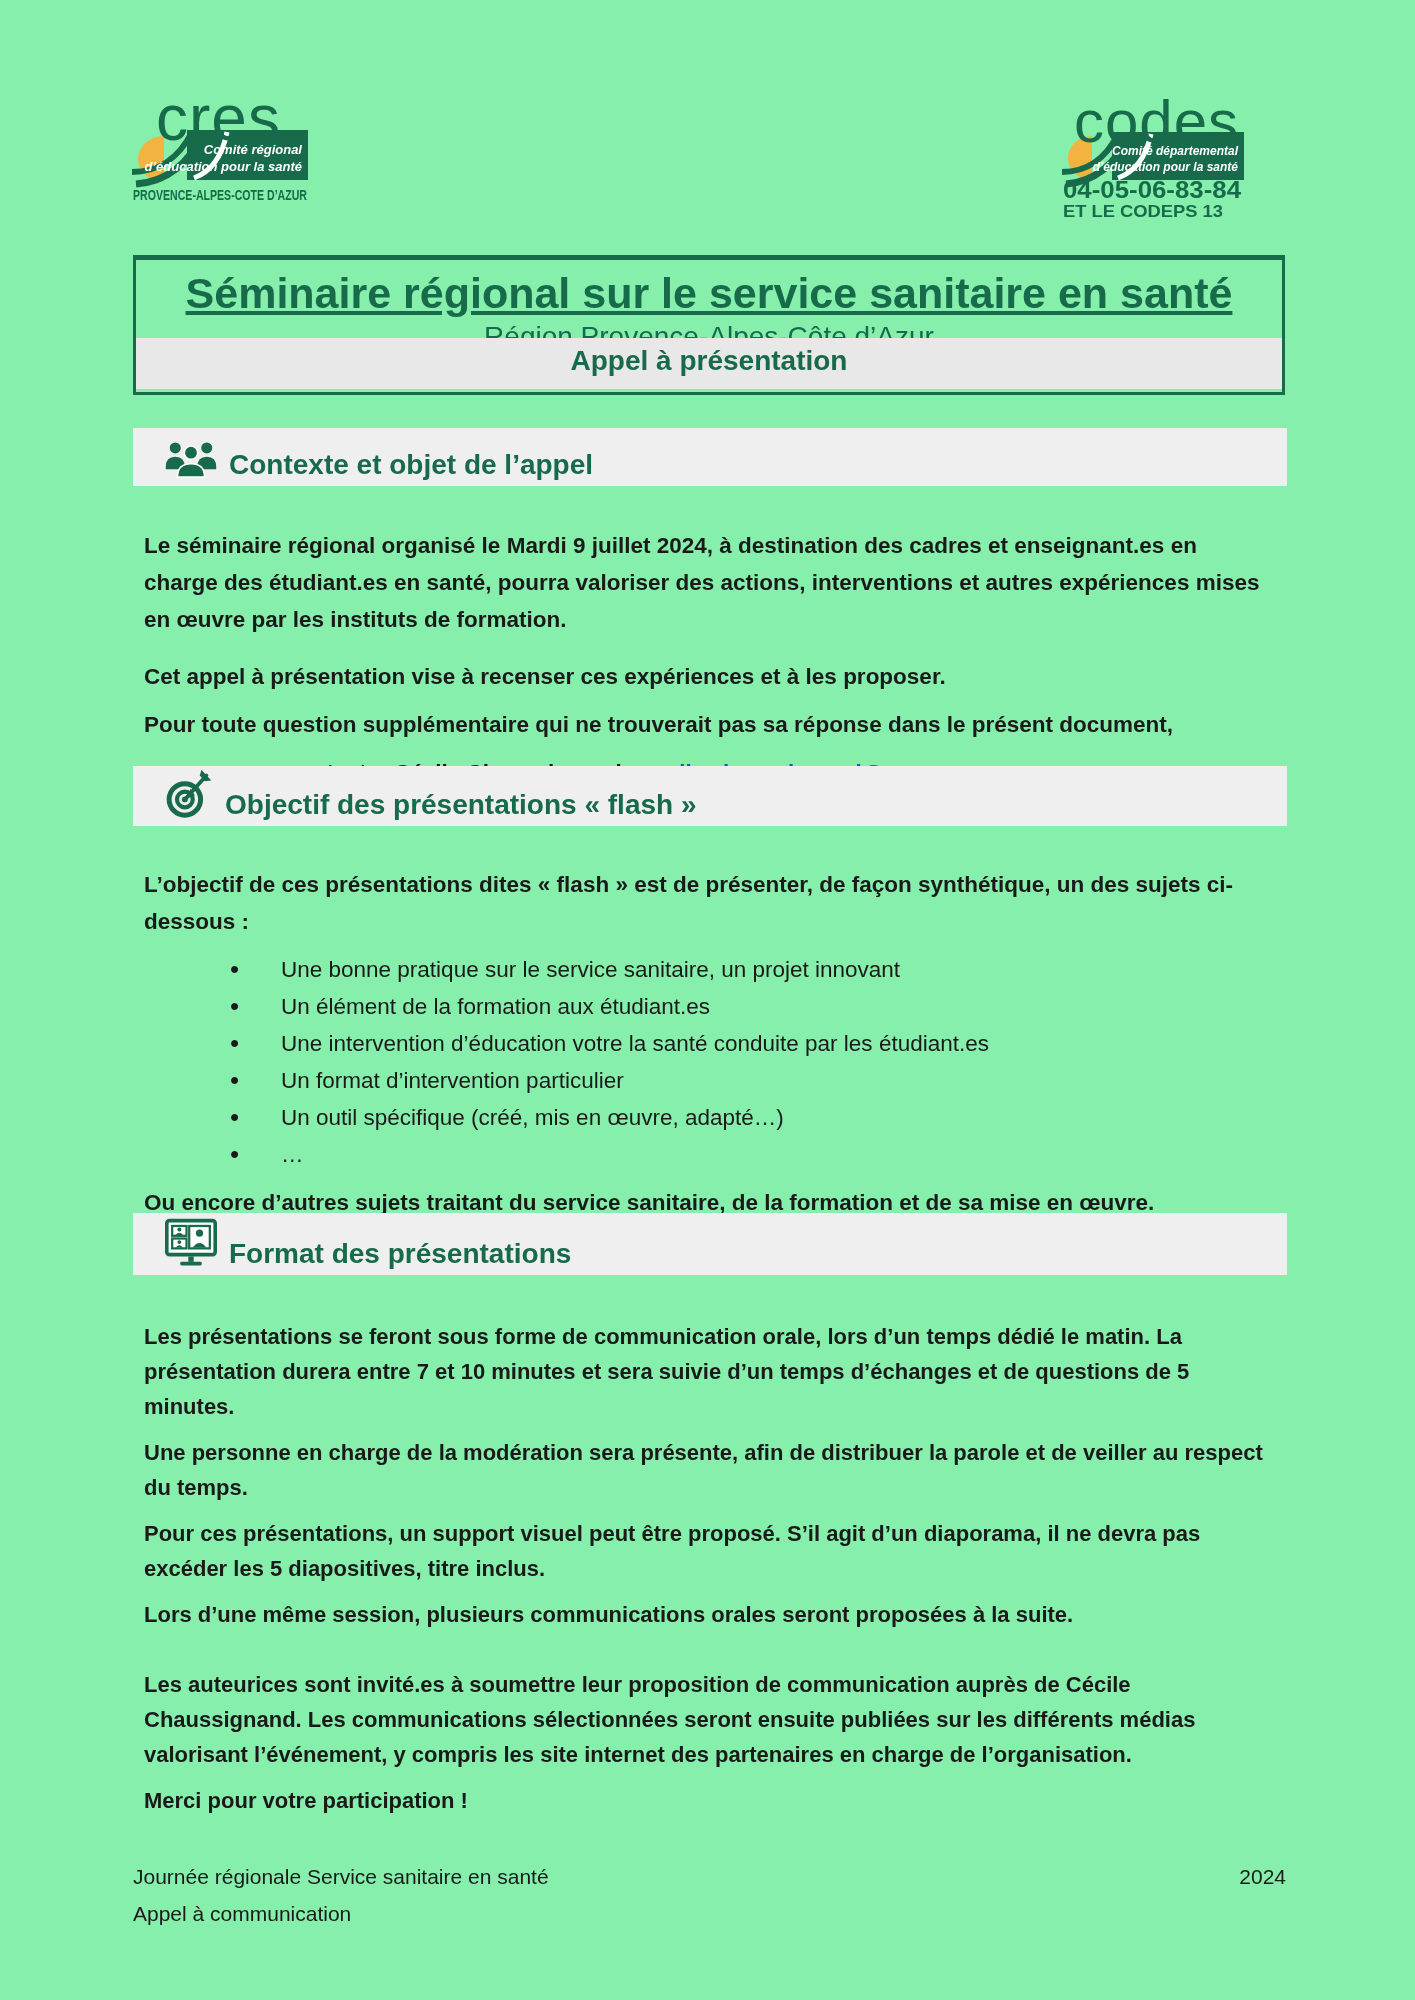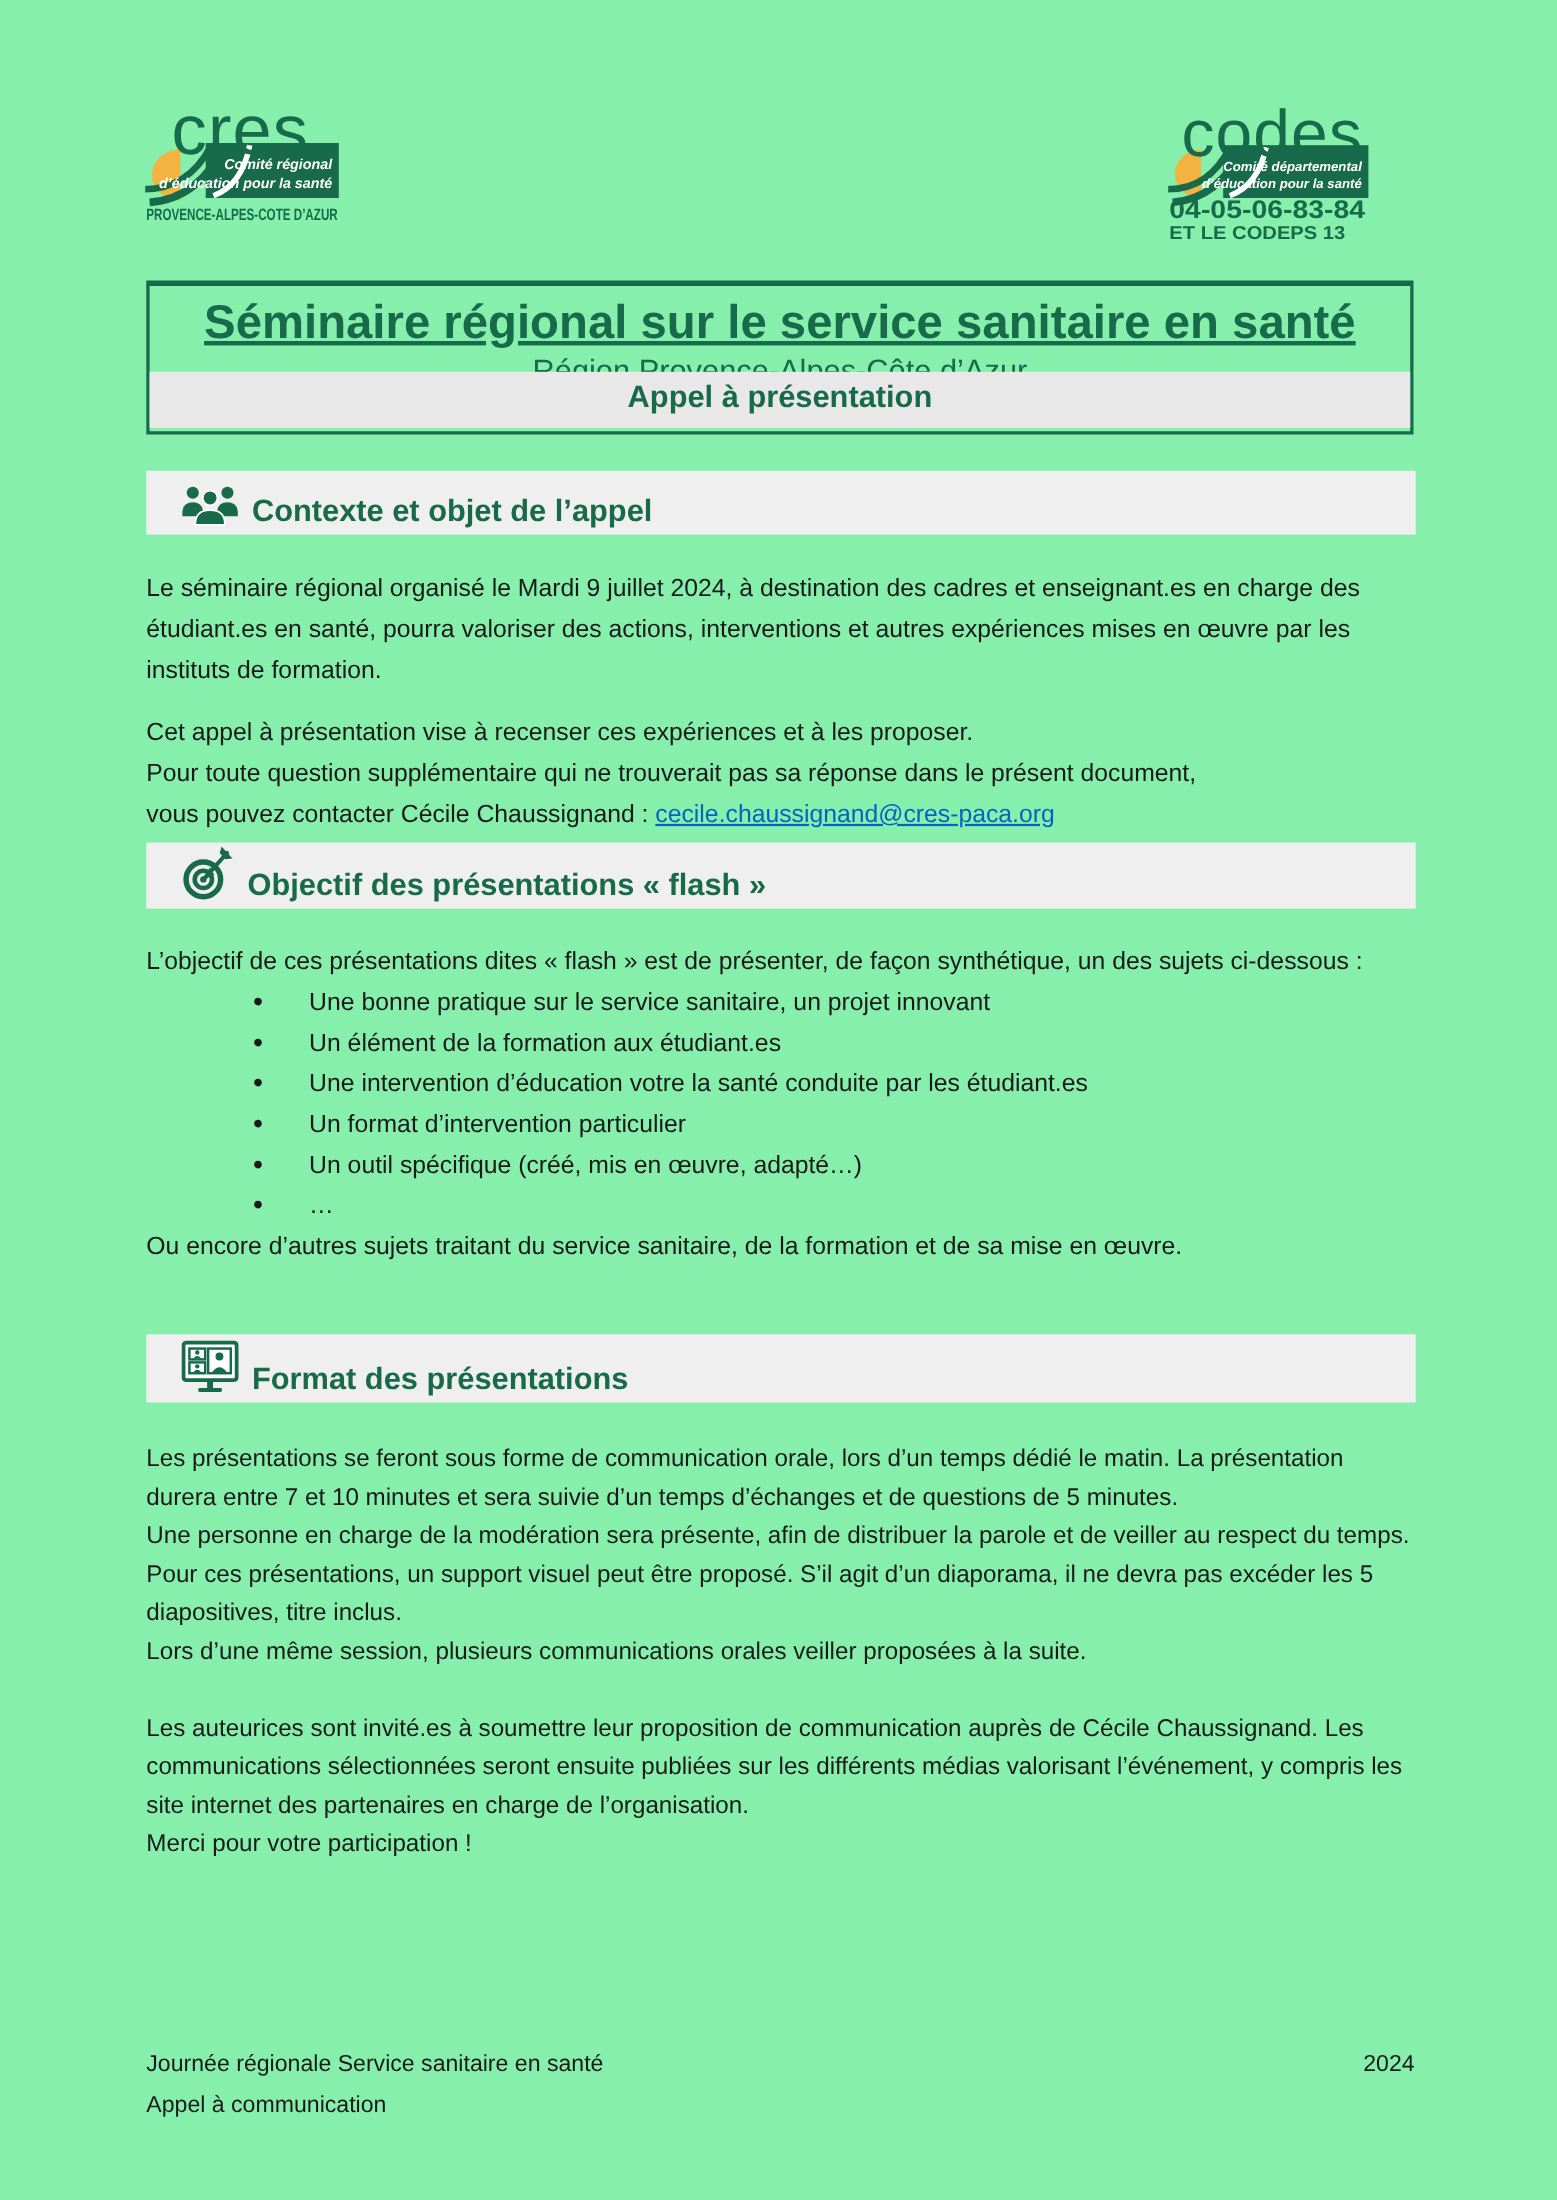--- a/index.html
+++ b/index.html
@@ -28,21 +28,21 @@
     position:absolute;left:133px;width:1154px;background:var(--band_gray,#efefef);
     display:flex;align-items:flex-end;box-sizing:border-box;padding:0 0 7px 32px;
   }
   .section-band .heading{font-size:28px;font-weight:bold;color:var(--brand_green,#176a4a);margin-left:12px;margin-bottom:-2px;}
   .band-1{top:428px;height:58px;}
   .band-2{top:766px;height:60px;}
   .band-3{top:1213px;height:62px;}
   .section-icon{flex:0 0 auto;display:block;}
   
   .flow{position:absolute;left:133px;width:1152px;font-size:22.5px;line-height:37px;}
-  .flow p{margin:0;}
+  .flow p{margin:11px;font-weight:bold;}
   .sec1{top:516px;}
   .sec1 .para-2{margin-top:20px;}
   .sec2{top:855px;}
   .sec3{top:1308px;font-size:22px;line-height:35px;}
   .sec3 .para-last{margin-top:35px;}
   ul.bullets{list-style:none;margin:0;padding:0;}
   ul.bullets li{position:relative;padding-left:148px;line-height:37px;}
   ul.bullets li::before{content:"\2022";position:absolute;left:97px;top:0;font-size:26px;}
   .outro{margin-top:12px;}
   .email-link{color:var(--link_blue,#0563c1);text-decoration:underline;cursor:pointer;}
@@ -160,21 +160,21 @@
         <rect x="17" y="48" width="24" height="4" rx="1.5"></rect>
       </g>
     </svg>
     <span class="heading">Format des présentations</span>
   </div>
 
   <div class="flow sec3">
     <p>Les présentations se feront sous forme de communication orale, lors d’un temps dédié le matin. La présentation durera entre 7 et 10 minutes et sera suivie d’un temps d’échanges et de questions de 5 minutes.</p>
     <p>Une personne en charge de la modération sera présente, afin de distribuer la parole et de veiller au respect du temps.</p>
     <p>Pour ces présentations, un support visuel peut être proposé. S’il agit d’un diaporama, il ne devra pas excéder les 5 diapositives, titre inclus.</p>
-    <p>Lors d’une même session, plusieurs communications orales veiller proposées à la suite.</p>
+    <p>Lors d’une même session, plusieurs communications orales seront proposées à la suite.</p>
     <p class="para-last">Les auteurices sont invité.es à soumettre leur proposition de communication auprès de Cécile Chaussignand. Les communications sélectionnées seront ensuite publiées sur les différents médias valorisant l’événement, y compris les site internet des partenaires en charge de l’organisation.</p>
     <p class="closing">Merci pour votre participation !</p>
   </div>
 
   <div class="footer-left">
     <div>Journée régionale Service sanitaire en santé</div>
     <div>Appel à communication</div>
   </div>
   <div class="footer-year">2024</div>
 

